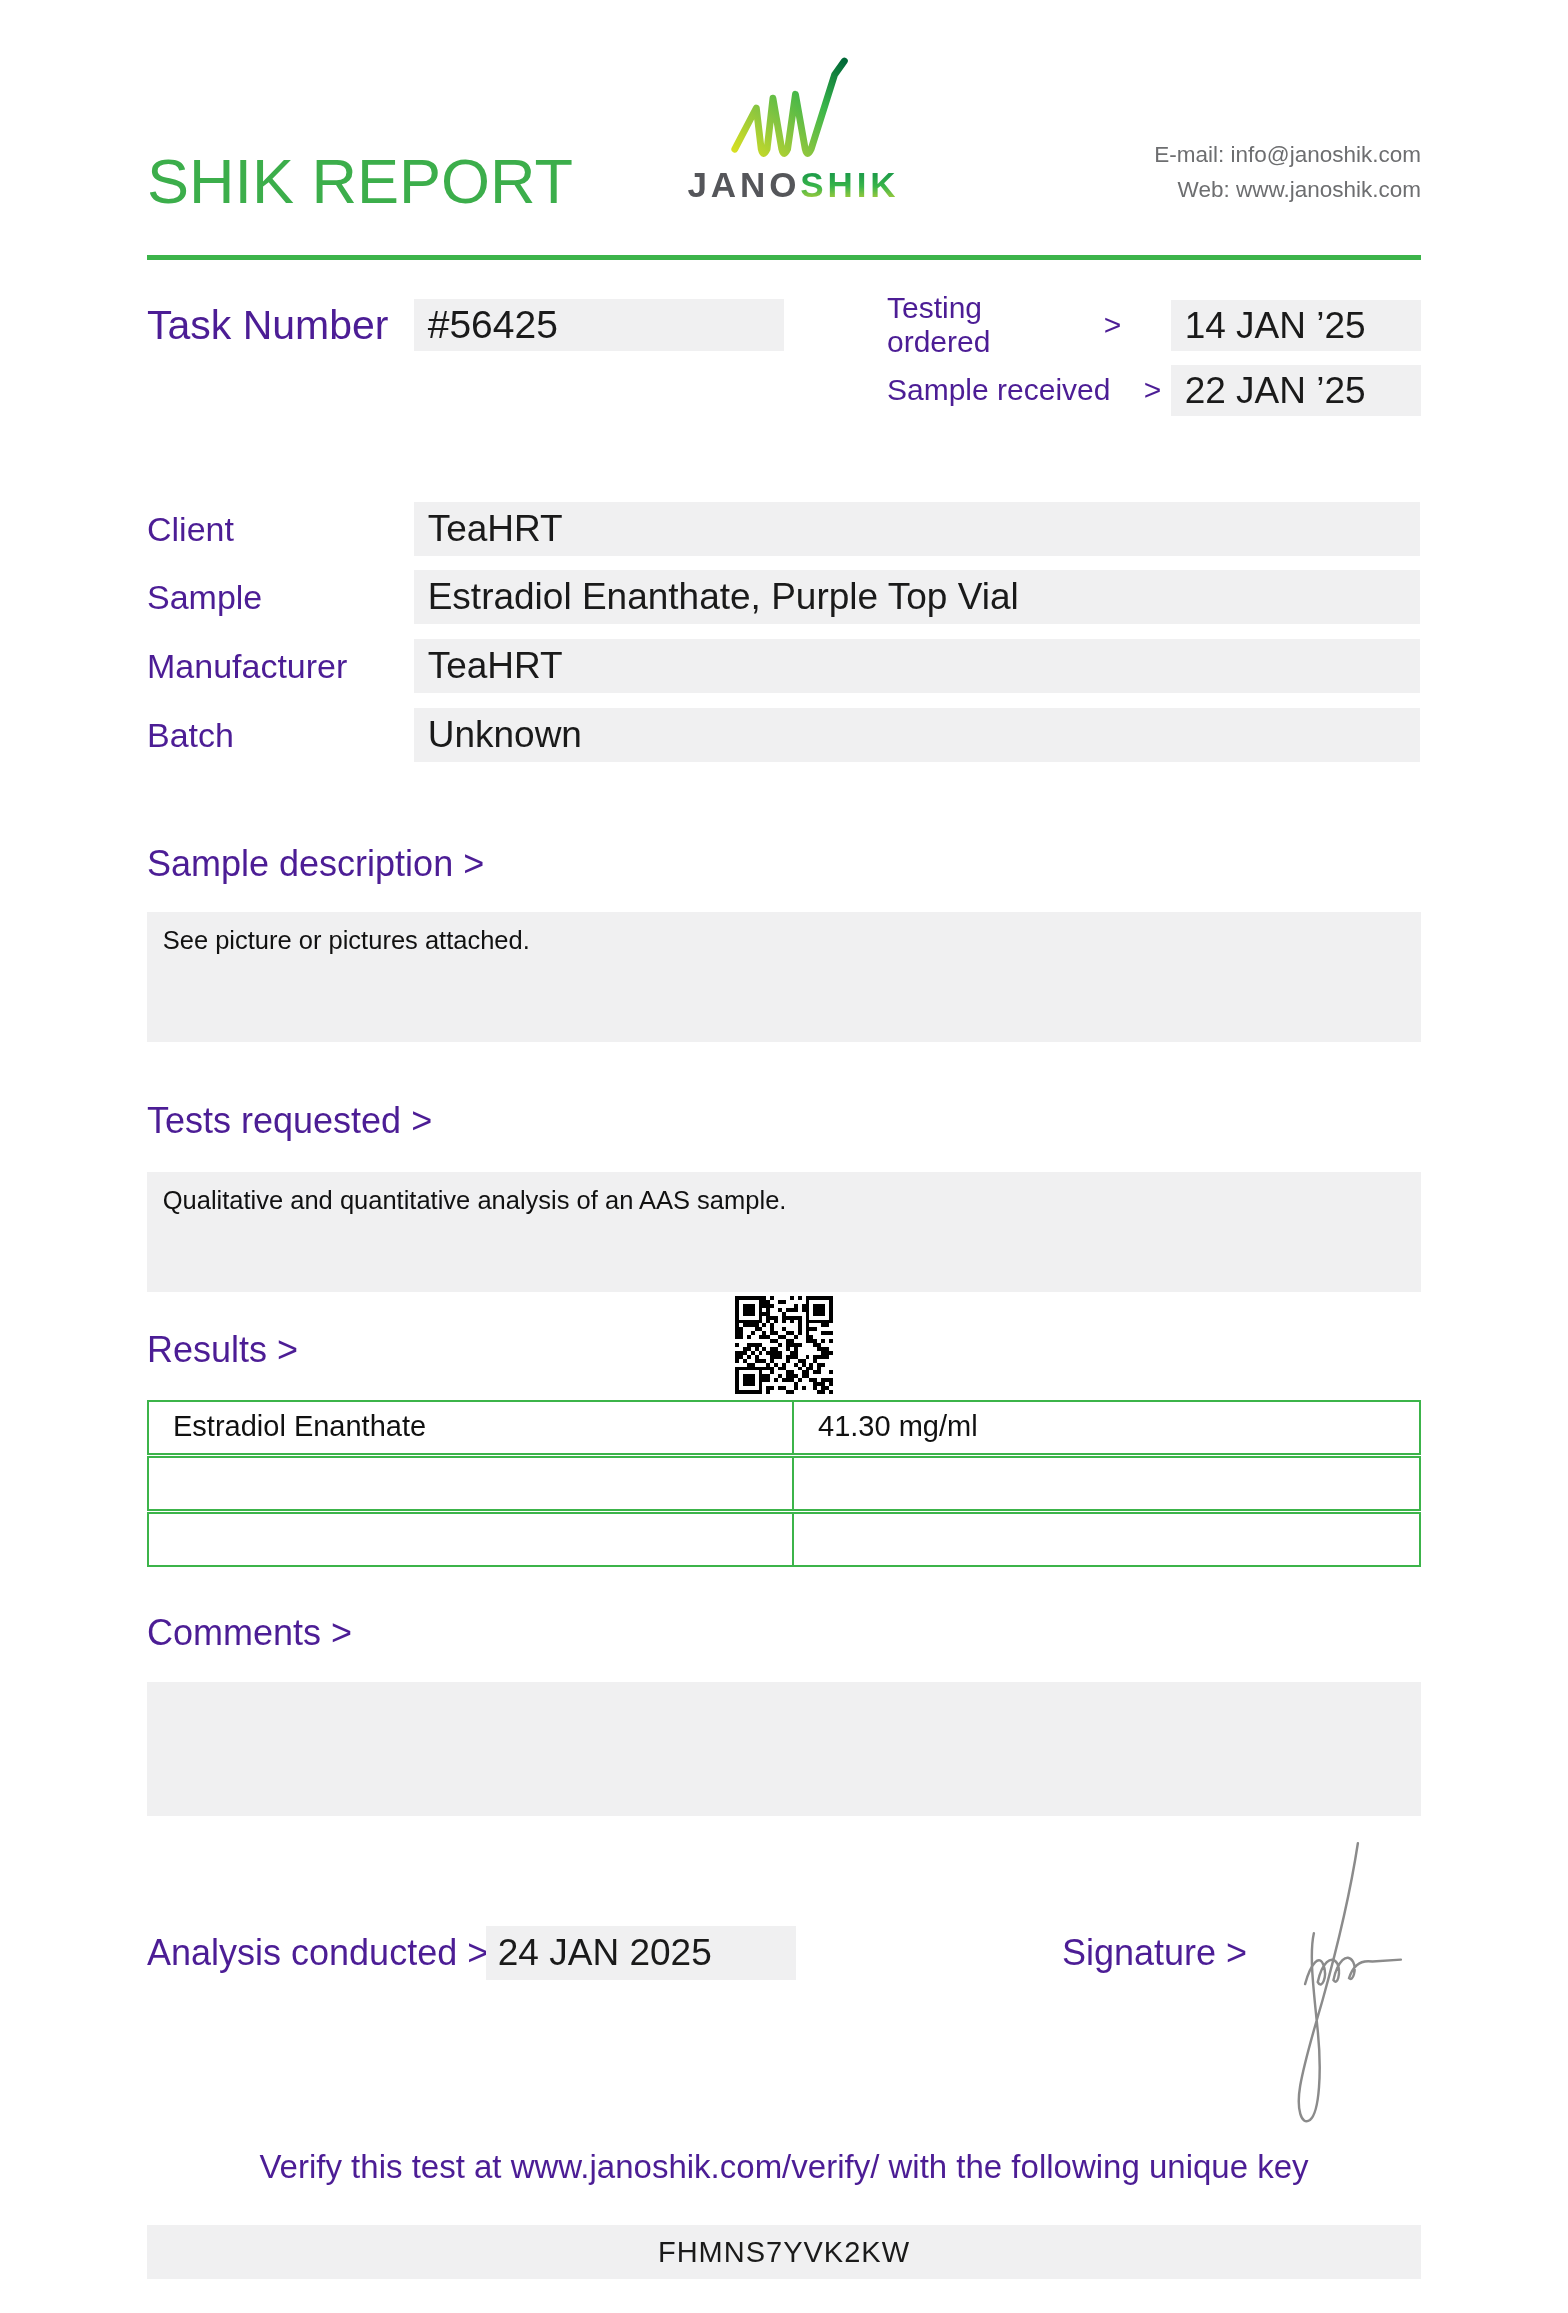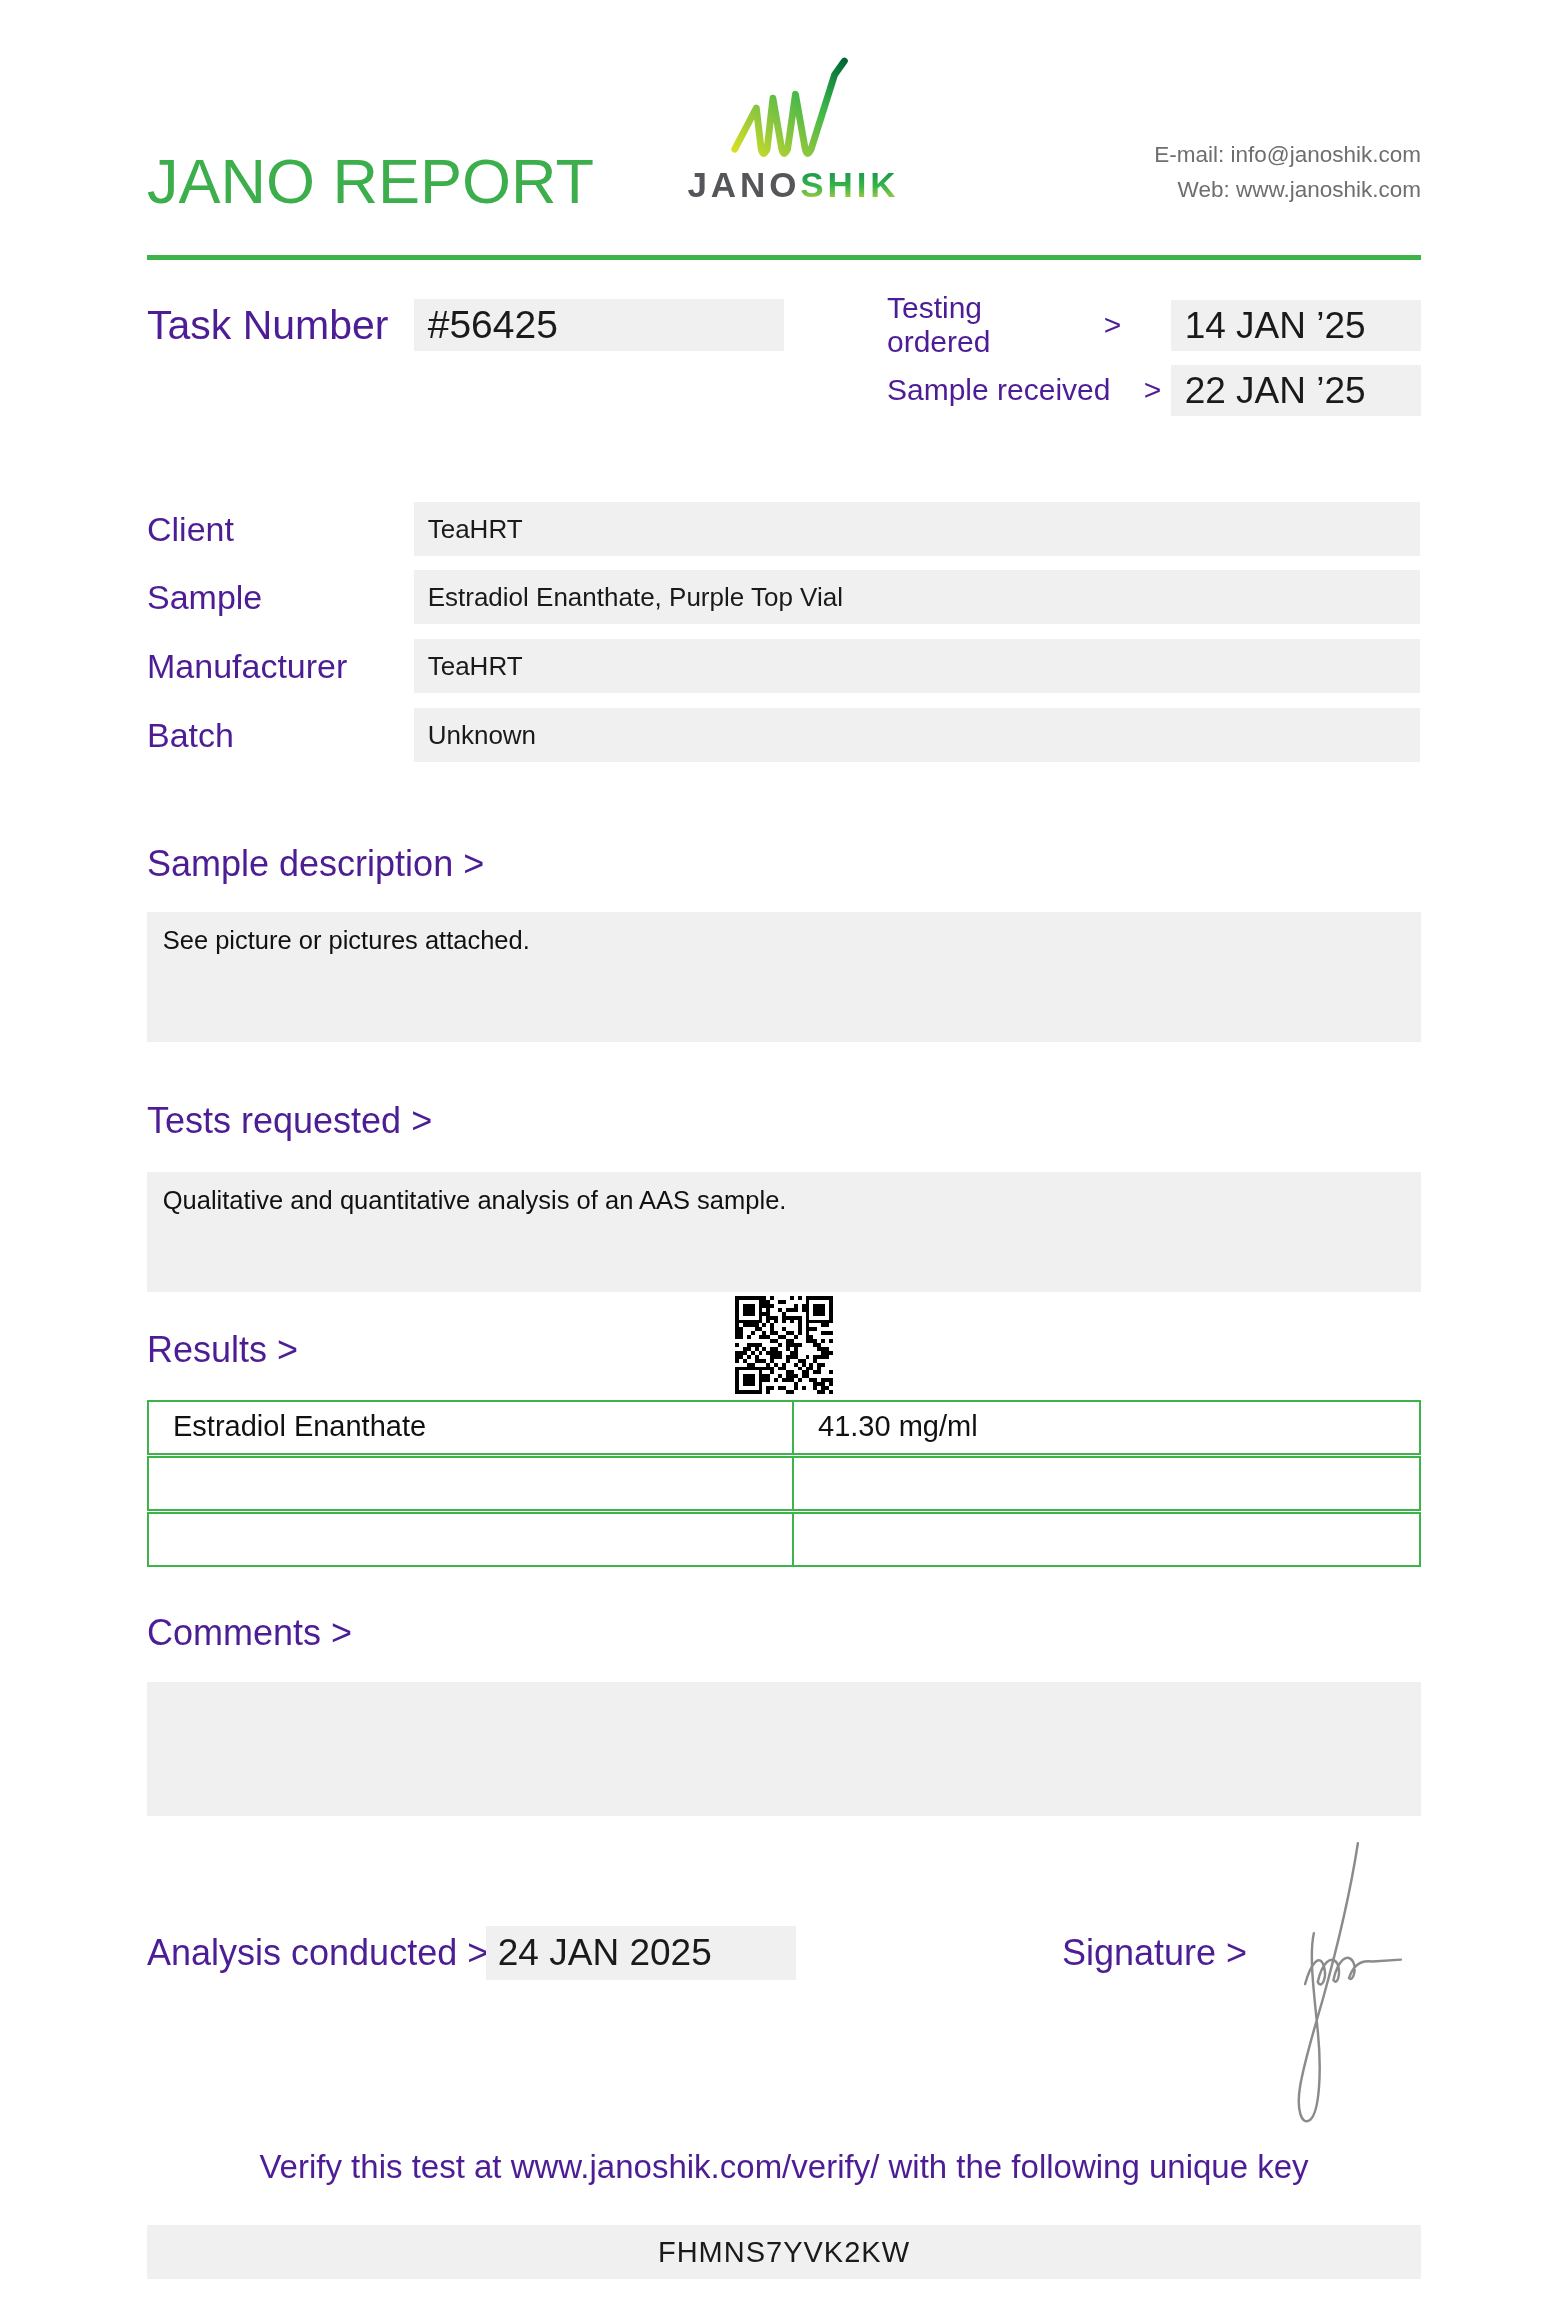--- a/index.html
+++ b/index.html
@@ -34,21 +34,21 @@
   .task-box span { display:block; line-height:52px; font-size:39px; padding-left:13.7px; }
   .date-row { left:887px; width:534px; height:52px; display:flex; align-items:center; }
   .date-row .dlabel { flex:1; font-size:30px; }
   .date-row .arrow { font-size:30px; margin-right:9.8px; }
   .date-box { width:250px; height:51px; }
   .date-box span { display:block; line-height:51px; font-size:37px; padding-left:13.7px; }
 
   
   .info-label { left:147px; height:54px; line-height:54px; font-size:34px; }
   .info-box { left:414px; width:1006px; height:54px; }
-  .info-box span { display:block; line-height:54px; font-size:26px; padding-left:13.7px; }
+  .info-box span { display:block; line-height:54px; font-size:37px; padding-left:13.7px; }
 
   
   .section-label { left:147px; font-size:36px; }
   .content-box { left:147px; width:1274px; padding:13.7px 15.7px; font-size:25.5px; color:#111; }
 
   
   .rtable { left:147px; top:1400px; width:1274px; }
   .rrow { display:flex; box-sizing:border-box; border:2.9px solid #3cb44a; height:55px; margin-bottom:1px; background:#fff; }
   .rcell { box-sizing:border-box; line-height:49px; font-size:29px; color:#111; padding-left:24px; }
   .rcell.c1 { width:645px; border-right:2.9px solid #3cb44a; }
@@ -61,21 +61,21 @@
   .sig-label { left:1062px; top:1926px; height:54px; line-height:54px; font-size:36px; }
   .verify-line { left:147px; top:2148px; width:1274px; text-align:center; font-size:33px; }
   .key-box { left:147px; top:2225px; width:1274px; height:54px; text-align:center; }
   .key-box span { display:block; line-height:54px; font-size:29px; letter-spacing:1px; }
 </style>
 </head>
 <body>
 
 <div id="page">
 
-  <div class="abs report-title">JANO REPORT</div>
+  <div class="abs report-title">SHIK REPORT</div>
 
   <div class="abs logo-wrap">
     <svg class="logo-icon" width="137" height="108" viewBox="0 0 140 110">
       <defs>
         <linearGradient id="lg" x1="0" y1="1" x2="1" y2="0">
           <stop offset="0" stop-color="#d9e021"></stop>
           <stop offset="0.33" stop-color="#8cc63f"></stop>
           <stop offset="0.66" stop-color="#39b54a"></stop>
           <stop offset="1" stop-color="#006837"></stop>
         </linearGradient>

